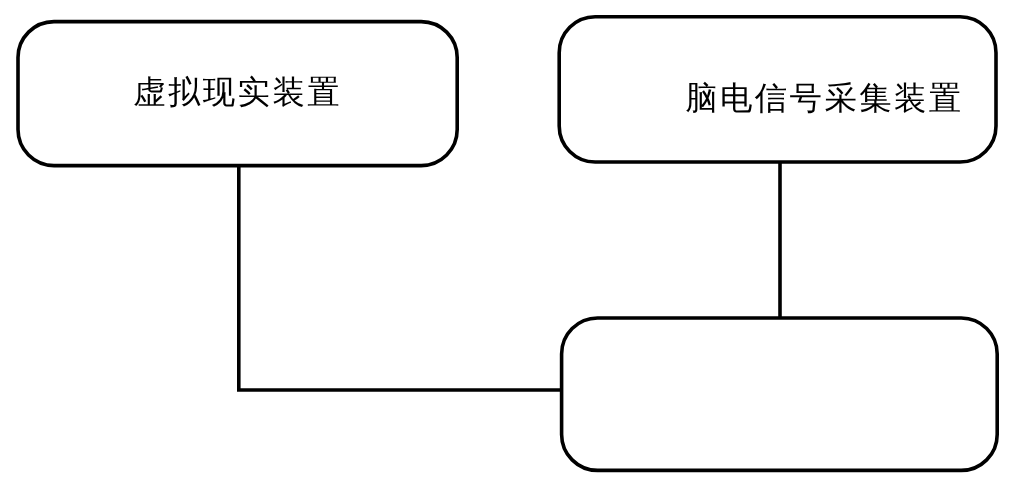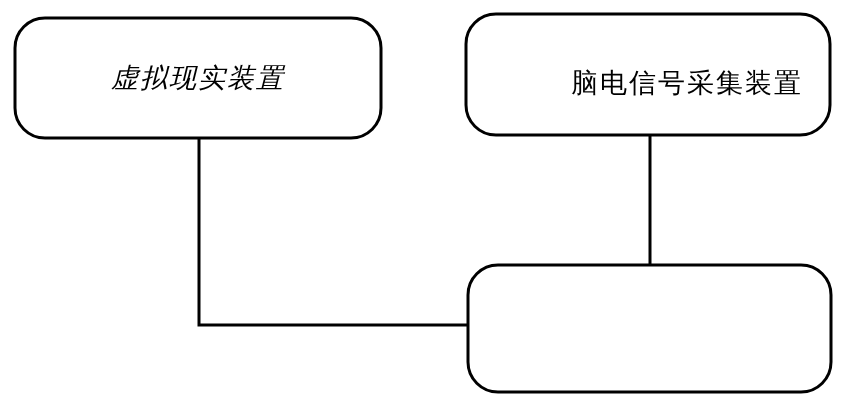--- a/index.html
+++ b/index.html
@@ -45,21 +45,21 @@
     justify-content: center;
     text-align: center;
     color: #000000;
     font-family: "DejaVu Serif", "Liberation Serif", serif;
     font-size: 27px;
     line-height: 1.15;
     letter-spacing: 2px;
     white-space: nowrap;
     user-select: none;
   }
-  #label-vr-device   { left: 15px;  top: 18px;  width: 366px; height: 120px; font-style: italic; }
+  #label-vr-device   { left: 15px;  top: 18px;  width: 366px; height: 120px; }
   #label-eeg-device  { left: 466px; top: 14px;  width: 364px; height: 138px; padding-left: 39px; }
   #label-processing  { left: 468px; top: 265px; width: 363px; height: 127px; }
 </style>
 </head>
 <body>
 
 <div id="diagram-canvas">
 
   <svg id="diagram-svg" viewBox="0 0 846 402" xmlns="http://www.w3.org/2000/svg">
 

